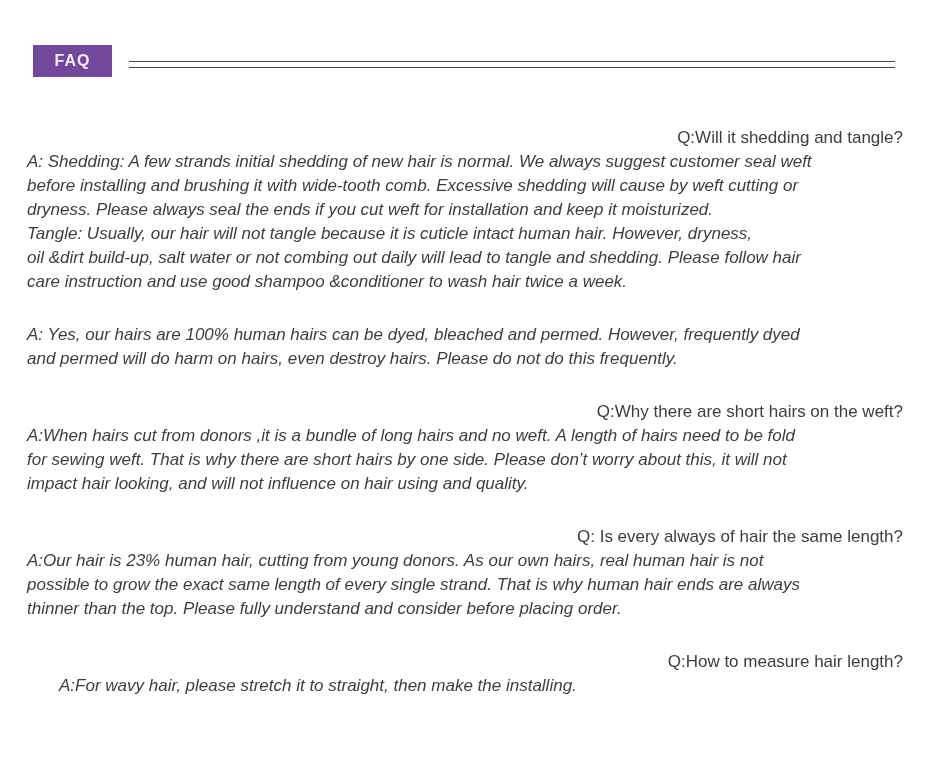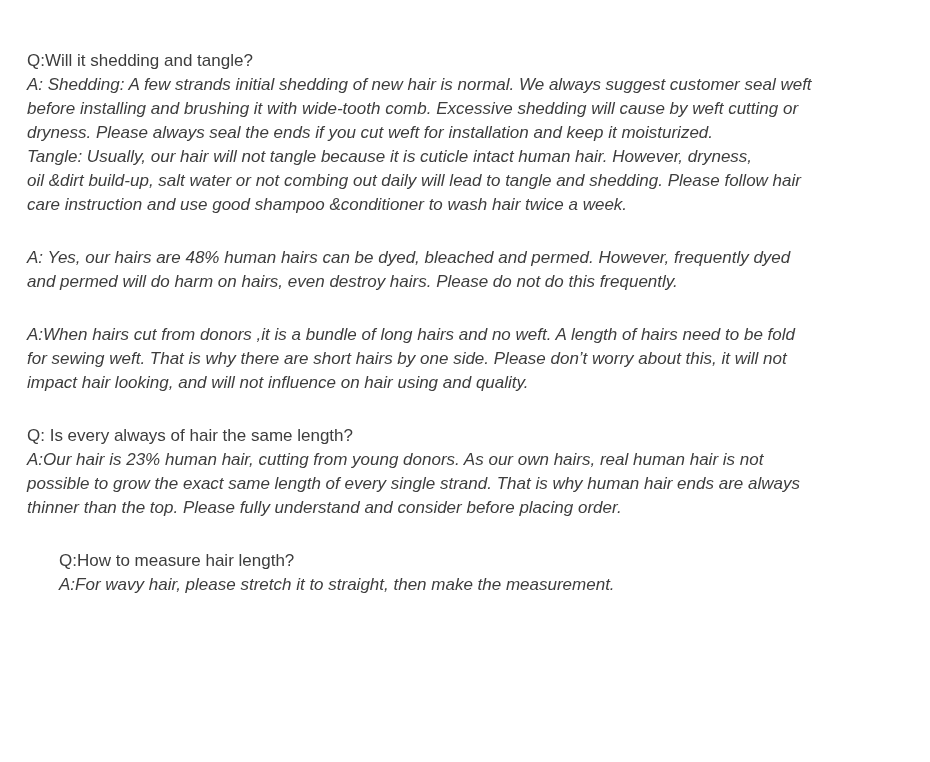--- a/index.html
+++ b/index.html
@@ -50,62 +50,68 @@
   }
   .faq-block {
     margin-bottom: 29px;
   }
   .faq-block:last-child {
     margin-bottom: 0;
     margin-left: 32px;
   }
   .faq-question {
     white-space: pre-line;
+    text-align: right;
   }
   .faq-answer {
     white-space: pre-line;
     font-style: italic;
   }
 </style>
 </head>
 <body>
 
 <div class="page">
 
+  <div class="faq-header">
+    <div class="faq-badge">FAQ</div>
+    <div class="double-rule"></div>
+  </div>
 
   <div class="faq-main">
 
     <div class="faq-block">
       <div class="faq-question">Q:Will it shedding and tangle?</div>
       <div class="faq-answer">A: Shedding: A few strands initial shedding of new hair is normal. We always suggest customer seal weft
 before installing and brushing it with wide-tooth comb. Excessive shedding will cause by weft cutting or
 dryness. Please always seal the ends if you cut weft for installation and keep it moisturized.
 Tangle: Usually, our hair will not tangle because it is cuticle intact human hair. However, dryness,
 oil &amp;dirt build-up, salt water or not combing out daily will lead to tangle and shedding. Please follow hair
 care instruction and use good shampoo &amp;conditioner to wash hair twice a week.</div>
     </div>
 
     <div class="faq-block">
-      <div class="faq-answer">A: Yes, our hairs are 48% human hairs can be dyed, bleached and permed. However, frequently dyed
+      <div class="faq-answer">A: Yes, our hairs are 100% human hairs can be dyed, bleached and permed. However, frequently dyed
 and permed will do harm on hairs, even destroy hairs. Please do not do this frequently.</div>
     </div>
 
     <div class="faq-block">
+      <div class="faq-question">Q:Why there are short hairs on the weft?</div>
       <div class="faq-answer">A:When hairs cut from donors ,it is a bundle of long hairs and no weft. A length of hairs need to be fold
 for sewing weft. That is why there are short hairs by one side. Please don’t worry about this, it will not
 impact hair looking, and will not influence on hair using and quality.</div>
     </div>
 
     <div class="faq-block">
       <div class="faq-question">Q: Is every always of hair the same length?</div>
       <div class="faq-answer">A:Our hair is 23% human hair, cutting from young donors. As our own hairs, real human hair is not
 possible to grow the exact same length of every single strand. That is why human hair ends are always
 thinner than the top. Please fully understand and consider before placing order.</div>
     </div>
 
     <div class="faq-block">
       <div class="faq-question">Q:How to measure hair length?</div>
-      <div class="faq-answer">A:For wavy hair, please stretch it to straight, then make the measurement.</div>
+      <div class="faq-answer">A:For wavy hair, please stretch it to straight, then make the installing.</div>
     </div>
 
   </div>
 
 </div>
 
 </body></html>

